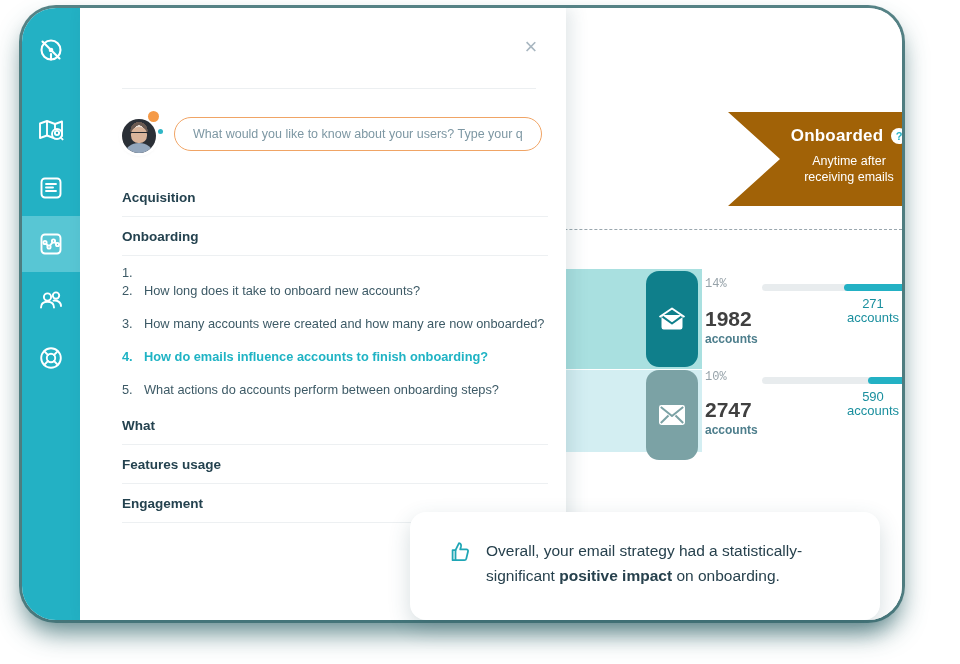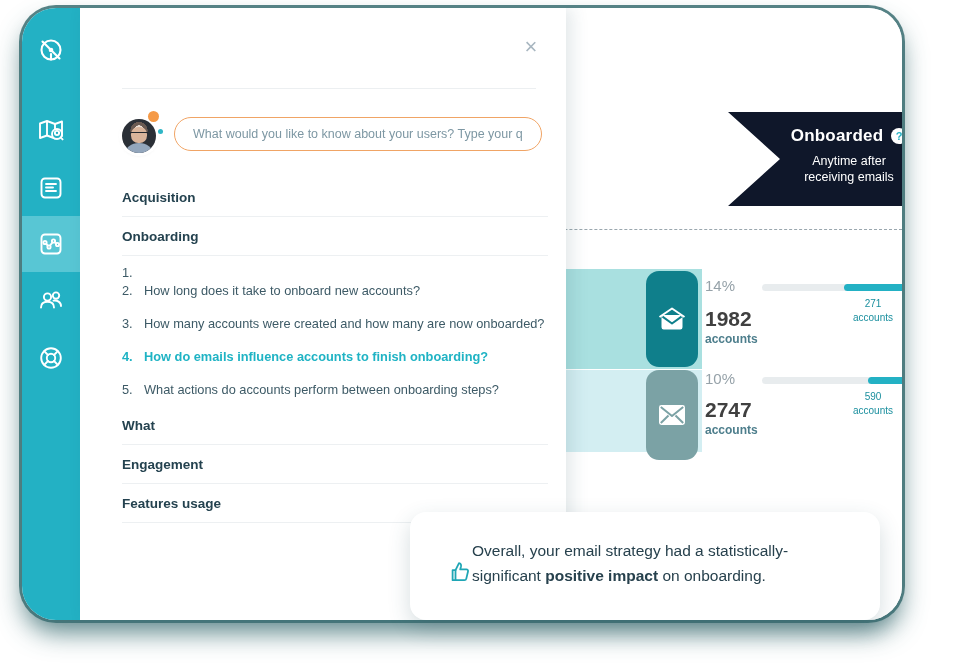--- a/index.html
+++ b/index.html
@@ -61,21 +61,21 @@
     overflow: hidden;
   }
 
   
   #flag {
     position: absolute;
     left: 648px;
     top: 104px;
     width: 200px;
     height: 94px;
-    background: #0f172a;
+    background: #a16207;
     color: #ffffff;
     -webkit-clip-path: polygon(0 0, 200px 0, 200px 94px, 0 94px, 52px 47px);
     clip-path: polygon(0 0, 200px 0, 200px 94px, 0 94px, 52px 47px);
     box-sizing: border-box;
     padding: 14px 16px 0 58px;
     text-align: center;
   }
   #flag-title-row {
     display: flex;
     align-items: center;
@@ -148,22 +148,23 @@
     border-radius: 13px;
     display: flex;
     align-items: center;
     justify-content: center;
   }
   #row-0 .row-icon { top: 2px; height: 96px; background: #0f7f8b; }
   #row-1 .row-icon { top: 0px; height: 90px; background: #7ba2a5; }
   .row-pct {
     position: absolute;
     left: 625px;
-    font-size: 15px;
+    font-size: 12px;
     color: #96a2a9;
+    font-family: Liberation Mono, monospace;
   }
   #row-0 .row-pct { top: 8px; }
   #row-1 .row-pct { top: 0px; }
   .track {
     position: absolute;
     left: 682px;
     width: 166px;
     height: 7px;
     border-radius: 4px;
     background: #e8ecee;
@@ -175,21 +176,21 @@
     right: 0;
     top: 0;
     height: 7px;
     border-radius: 4px;
     background: #23b1c4;
   }
   .track-caption {
     position: absolute;
     width: 90px;
     text-align: center;
-    font-size: 10px;
+    font-size: 13px;
     line-height: 14px;
     color: #1a8f9e;
   }
   #row-0 .track-caption { left: 748px; top: 28px; }
   #row-1 .track-caption { left: 748px; top: 20px; }
   .row-big {
     position: absolute;
     left: 625px;
     font-size: 21px;
     font-weight: bold;
@@ -362,21 +363,21 @@
     border-radius: 16px;
     box-shadow: 0 8px 22px rgba(45,85,95,0.20);
     overflow: hidden;
   }
   #callout-inner {
     position: absolute;
     left: 38px;
     top: 26px;
     right: 30px;
     display: flex;
-    align-items: flex-end;
+    gap: 14px;
   }
   #thumb-icon { flex: none; margin-top: 2px; }
   #callout-text {
     font-size: 15.5px;
     line-height: 25px;
     color: #27414d;
   }
   #callout-text b { font-weight: bold; }
 </style>
 </head>
@@ -541,22 +542,22 @@
         <div class="section-head no-rule">Onboarding</div>
         <div style="height: 1px; background: rgb(237, 240, 242);"></div>
         <div class="q-list">
           <div class="q-item"><span class="q-num">1.</span></div>
           <div class="q-item"><span class="q-num">2.</span><span>How long does it take to onboard new accounts?</span></div>
           <div class="q-item"><span class="q-num">3.</span><span>How many accounts were created and how many are now onboarded?</span></div>
           <div class="q-item active"><span class="q-num">4.</span><span>How do emails influence accounts to finish onboarding?</span></div>
           <div class="q-item"><span class="q-num">5.</span><span>What actions do accounts perform between onboarding steps?</span></div>
         </div>
         <div class="section-head">What</div>
+        <div class="section-head">Features usage</div>
         <div class="section-head">Engagement</div>
-        <div class="section-head">Features usage</div>
       </div>
   </div>
 
 </div>
 
 <div id="callout">
   <div id="callout-inner">
     <span id="thumb-icon">
       <svg width="24" height="24" viewBox="0 0 24 24" fill="none" stroke="#1fa6b5" stroke-width="1.8" stroke-linejoin="round" stroke-linecap="round">
         <path d="M7.5 10.2 L11 3.2 C12.6 3.4 13.4 4.6 13 6.4 L12.2 9.4 L18.4 9.4 C19.6 9.4 20.3 10.3 20 11.5 L18.3 18.6 C18.1 19.6 17.4 20.2 16.4 20.2 L7.5 20.2 Z"></path>

